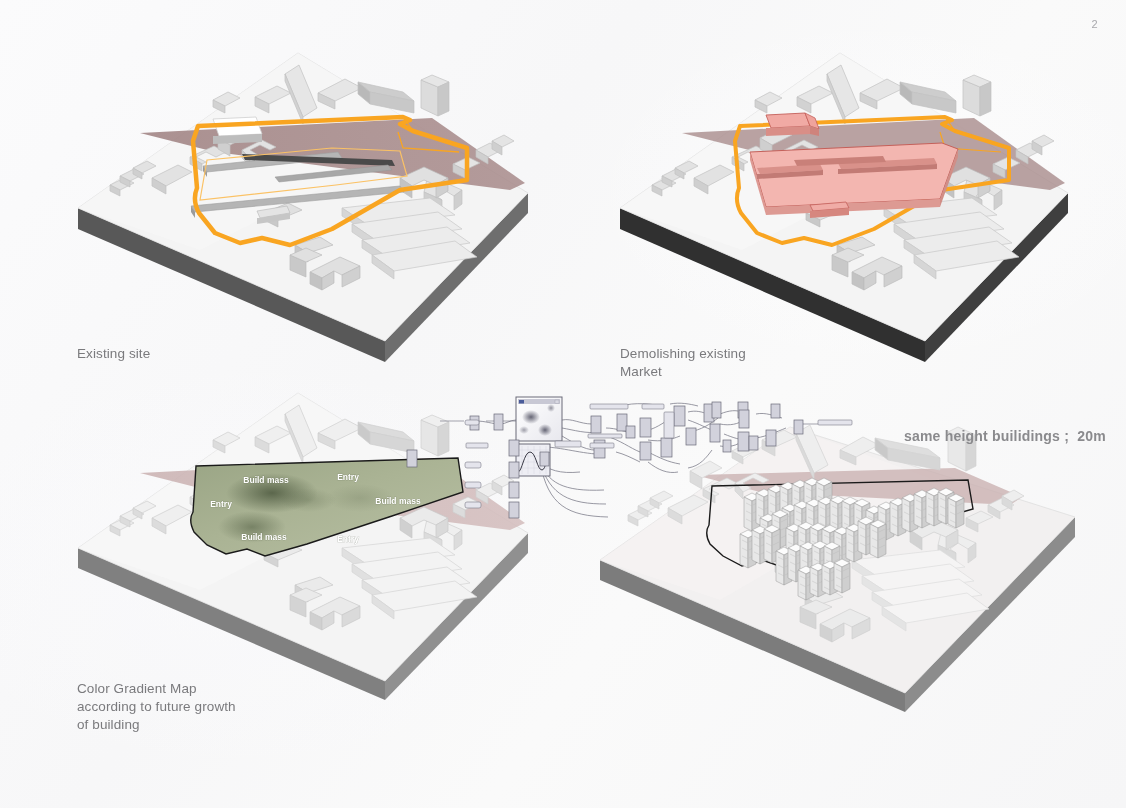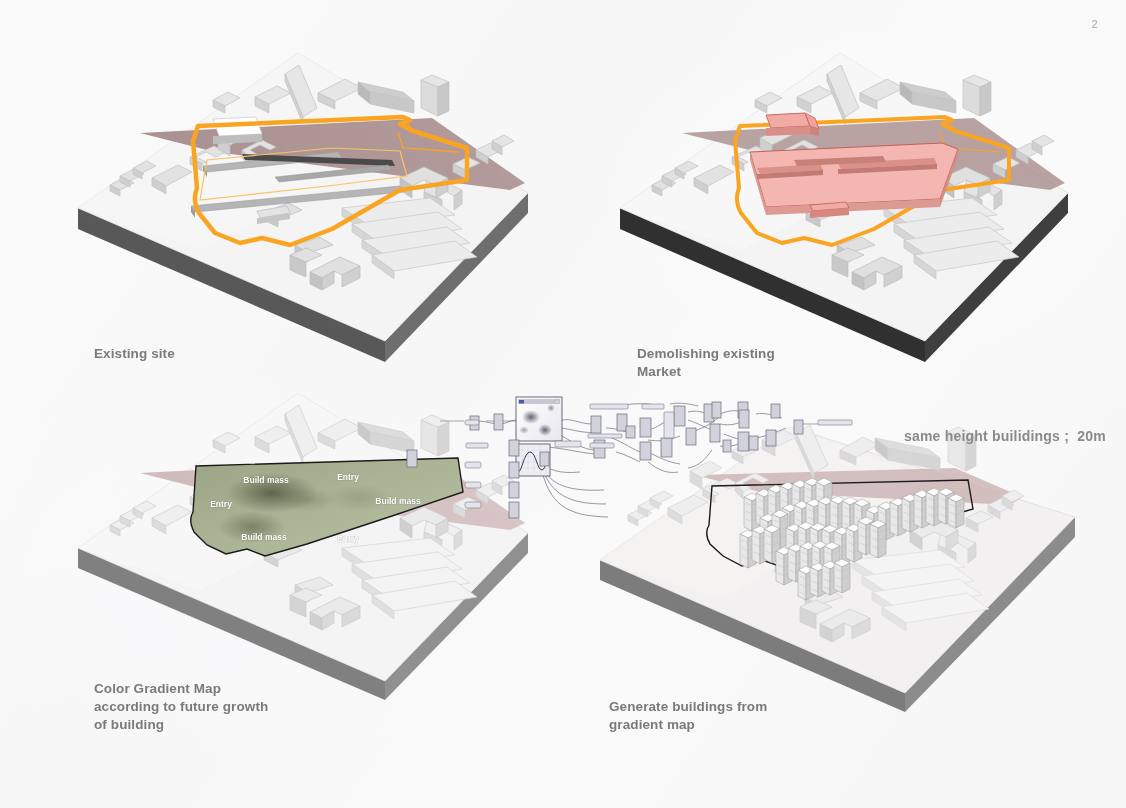--- a/index.html
+++ b/index.html
@@ -28,26 +28,25 @@
     position: absolute;
     top: 18px;
     right: 28px;
     font-size: 11px;
     color: #a9a9ad;
     letter-spacing: 0.5px;
   }
   .caption {
     position: absolute;
     font-size: 13.5px;
-    font-weight: bold;
+    font-weight: normal;
     color: #7a7a7d;
     line-height: 1.35;
     white-space: pre-line;
     letter-spacing: 0.1px;
-    margin-left: 17px;
   }
   .note {
     position: absolute;
     font-size: 14px;
     font-weight: bold;
     color: #8a8a8d;
     letter-spacing: 0.2px;
     white-space: pre;
   }
   .svg-layer {
@@ -918,18 +917,16 @@
 
   <div class="caption" style="left:77px; top:345px;">Existing site</div>
 
   <div class="caption" style="left:77px; top:680px;">Color Gradient Map
 according to future growth
 of building</div>
 
   <div class="caption" style="left:620px; top:345px;">Demolishing existing
 Market</div>
 
-  <div class="caption" style="left:592px; top:698px;">Generate  buildings  from
-gradient map</div>
 
   <div class="note" style="left:904px; top:428px;">same height builidings ;  20m</div>
 
 </div>
 
 </body></html>

